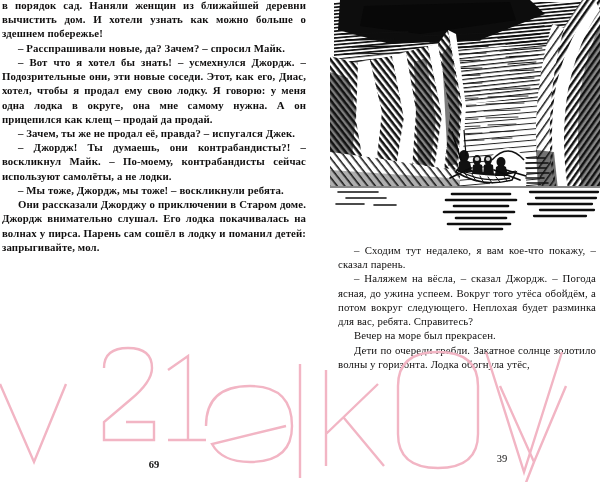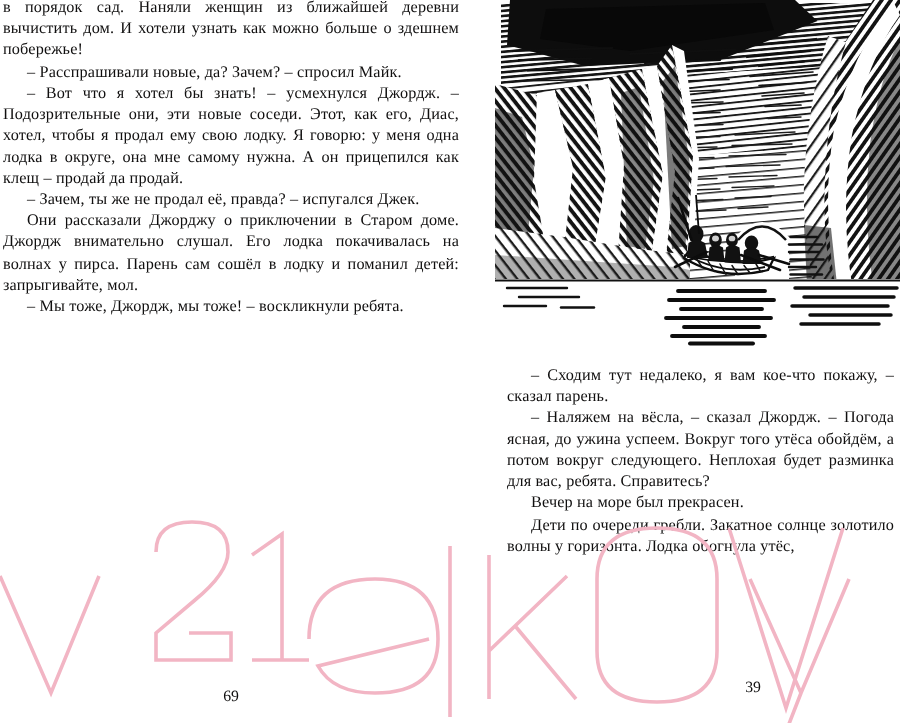--- a/index.html
+++ b/index.html
@@ -29,20 +29,21 @@
   .watermark svg { display: block; }
 
   
   .page-left {
     position: absolute;
     left: 0;
     top: 0;
     width: 308px;
     height: 482px;
     z-index: 2;
+    font-weight: bold;
   }
   .page-right {
     position: absolute;
     left: 330px;
     top: 0;
     width: 270px;
     height: 482px;
     z-index: 2;
   }
 
@@ -321,22 +322,23 @@
       </g>
     </svg>
   </div>
 
   <div class="page-left">
     <div class="col-text">
       <p class="noind">в порядок сад. Наняли женщин из ближайшей деревни вычистить дом. И хотели узнать как можно больше о здешнем побережье!</p>
       <p class="ind">– Расспрашивали новые, да? Зачем? – спросил Майк.</p>
       <p class="ind">– Вот что я хотел бы знать! – усмехнулся Джордж. – Подозрительные они, эти новые соседи. Этот, как его, Диас, хотел, чтобы я продал ему свою лодку. Я говорю: у меня одна лодка в округе, она мне самому нужна. А он прицепился как клещ – продай да продай.</p>
       <p class="ind">– Зачем, ты же не продал её, правда? – испугался Джек.</p>
+      <p class="ind">– Джордж! Ты думаешь, они контрабандисты?! – воскликнул Майк. – По-моему, контрабандисты сейчас используют самолёты, а не лодки.</p>
+      <p class="ind">– Мы тоже, Джордж, мы тоже! – воскликнули ребята.</p>
       <p class="ind">Они рассказали Джорджу о приключении в Старом доме. Джордж внимательно слушал. Его лодка покачивалась на волнах у пирса. Парень сам сошёл в лодку и поманил детей: запрыгивайте, мол.</p>
-      <p class="ind">– Мы тоже, Джордж, мы тоже! – воскликнули ребята.</p>
     </div>
     <div class="folio">69</div>
   </div>
 
   <div class="page-right">
     <div class="col-text">
       <p class="ind">– Сходим тут недалеко, я вам кое-что покажу, – сказал парень.</p>
       <p class="ind">– Наляжем на вёсла, – сказал Джордж. – Погода ясная, до ужина успеем. Вокруг того утёса обойдём, а потом вокруг следующего. Неплохая будет разминка для вас, ребята. Справитесь?</p>
       <p class="ind">Вечер на море был прекрасен.</p>
       <p class="ind">Дети по очереди гребли. Закатное солнце золотило волны у горизонта. Лодка обогнула утёс,</p>

